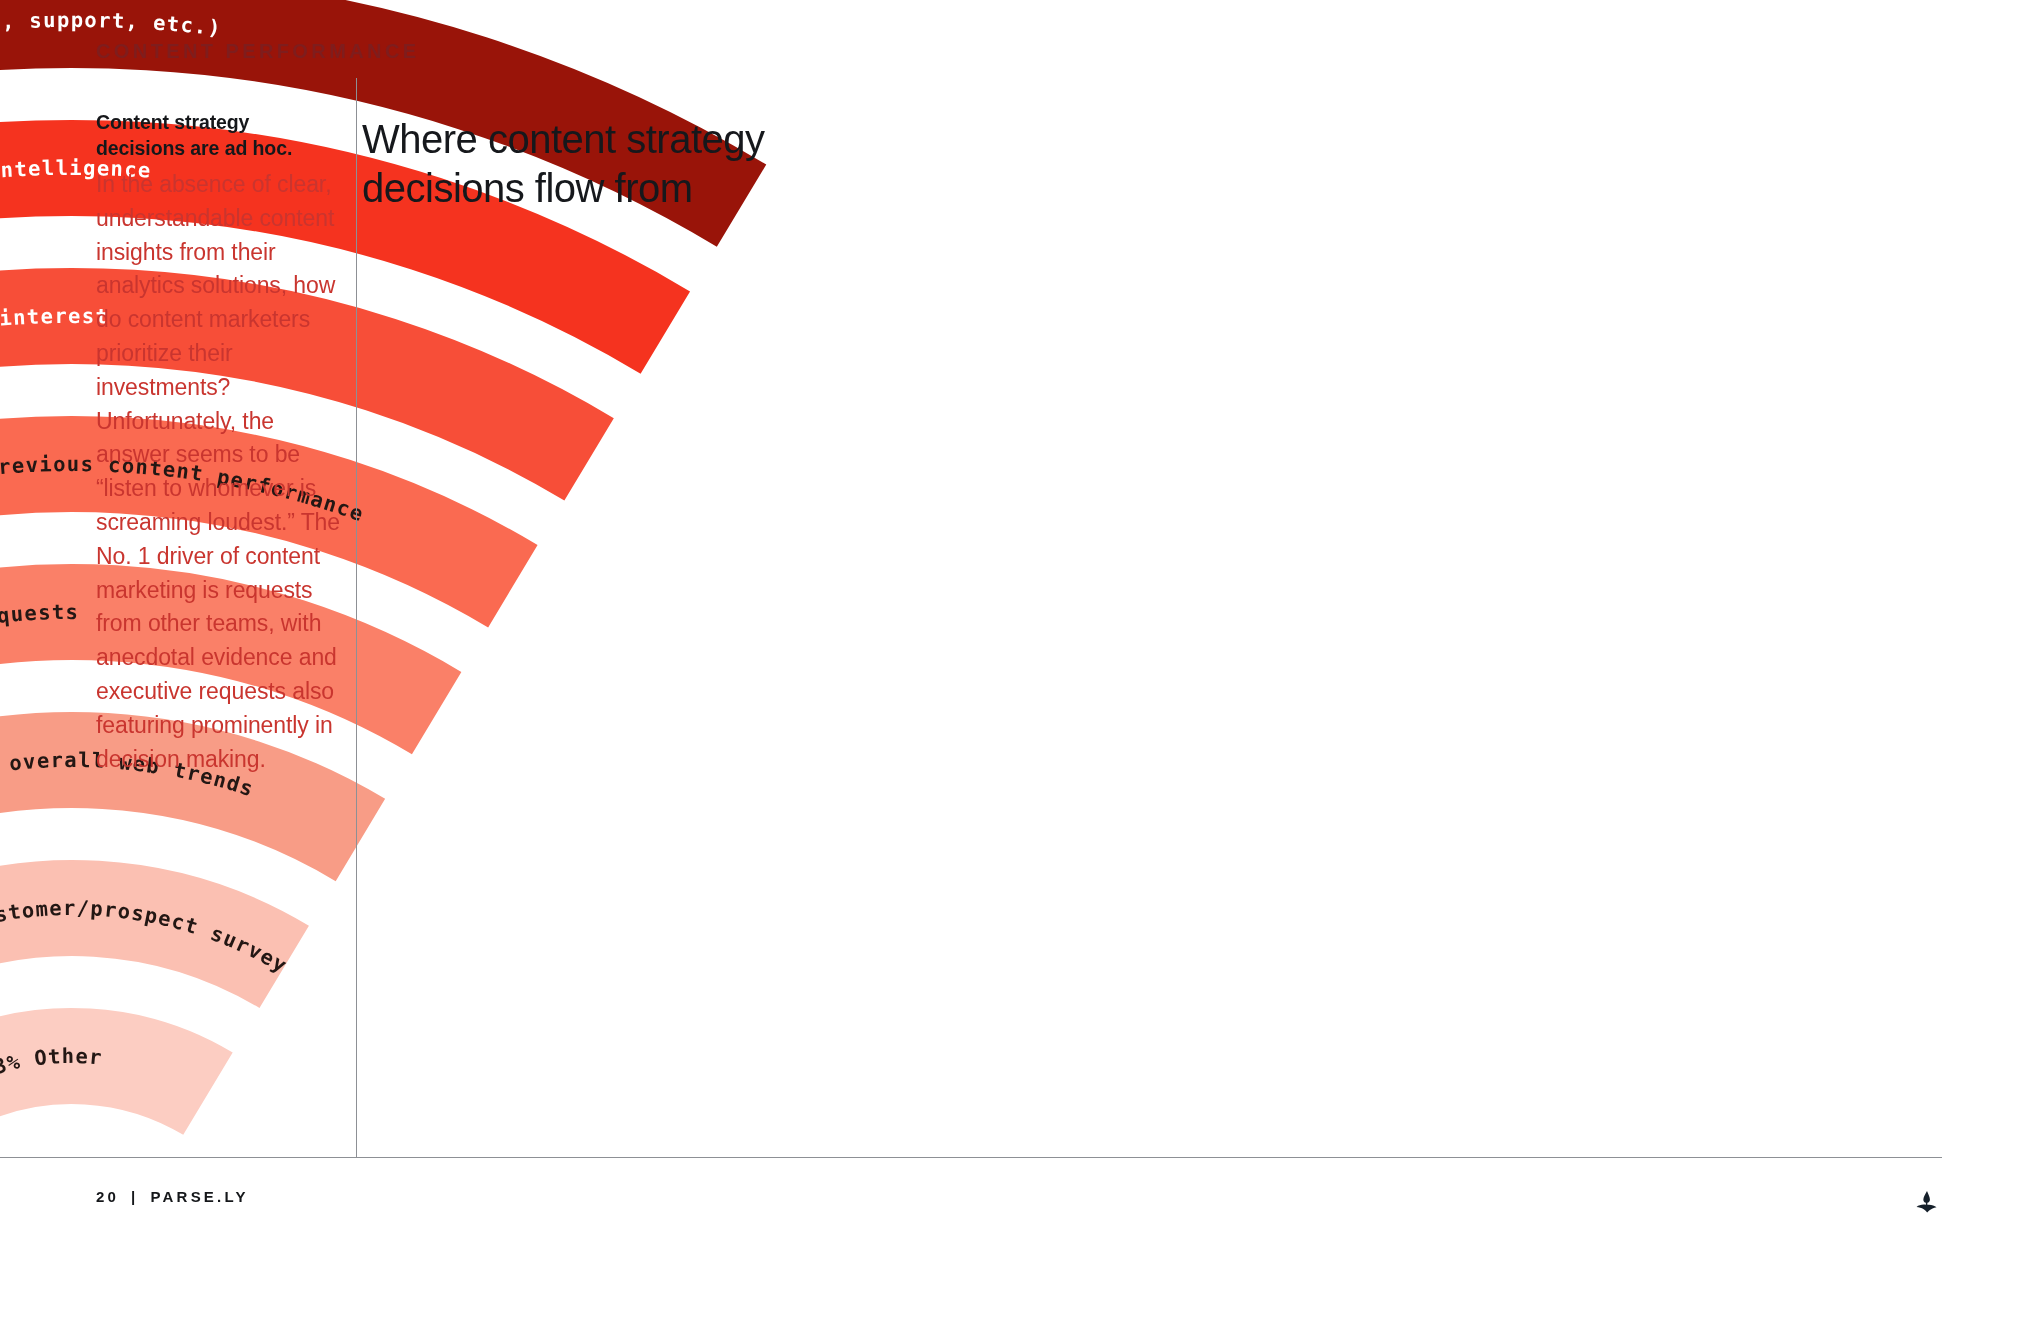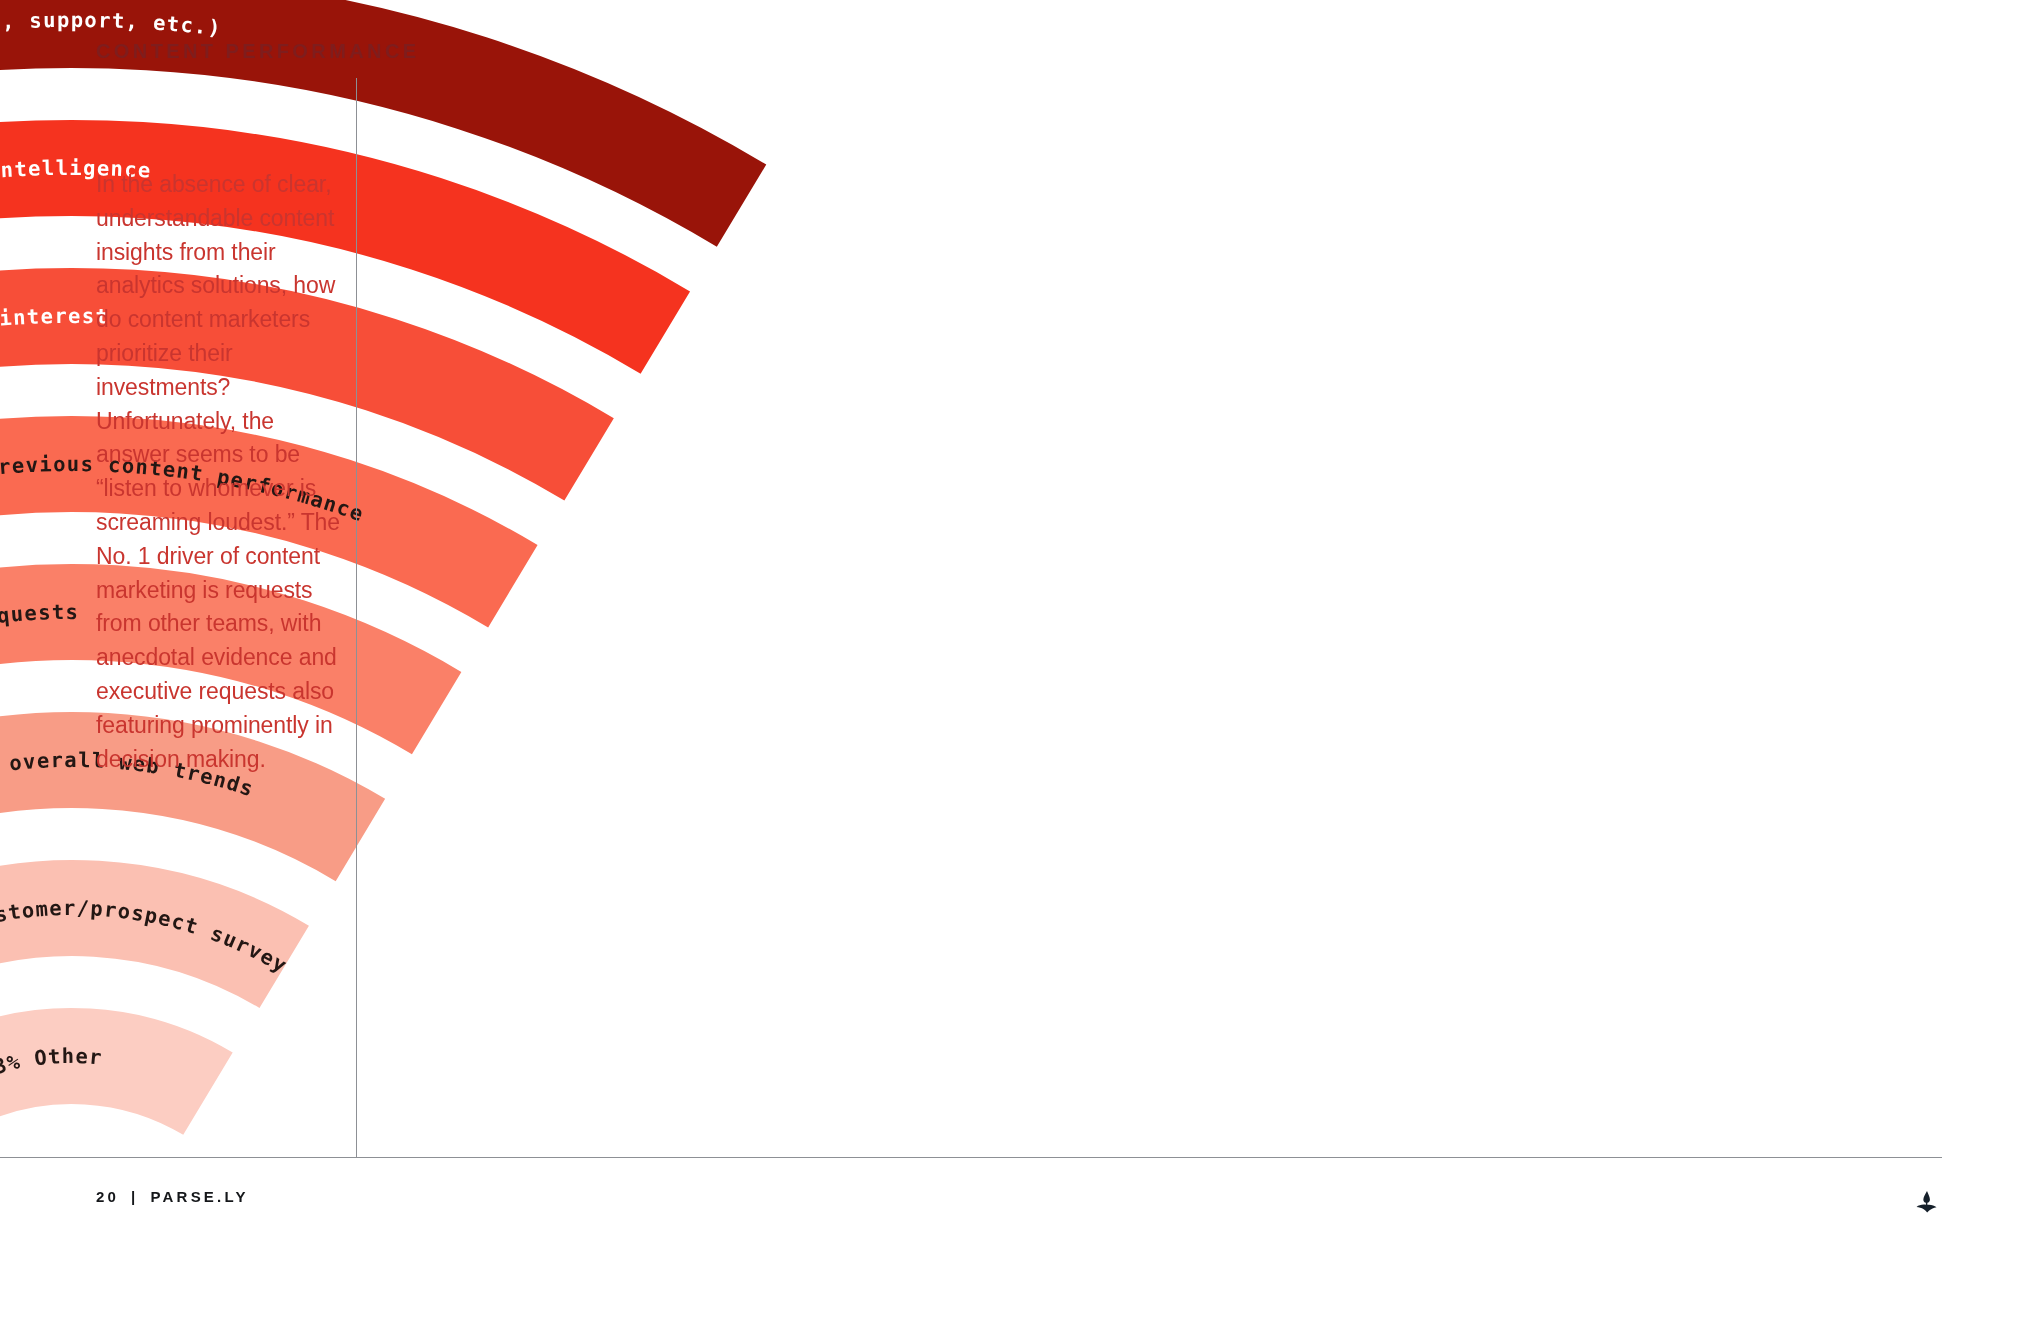--- a/index.html
+++ b/index.html
@@ -177,23 +177,26 @@
         <text fill="#231714" dy="7"><textPath xlink:href="#arcpath-7" startOffset="52%">10.3% Other</textPath></text>
       </g>
   </svg>
 
   <div class="h-rule"></div>
   <div class="v-rule"></div>
   <div class="footer-rule"></div>
 
   <div class="eyebrow">CONTENT PERFORMANCE</div>
 
+  <div class="deck">Content strategy decisions are ad hoc.</div>
 
   <div class="body-copy">In the absence of clear, understandable content insights from their analytics solutions, how do content marketers prioritize their investments? Unfortunately, the answer seems to be “listen to whomever is screaming loudest.” The No. 1 driver of content marketing is requests from other teams, with anecdotal evidence and executive requests also featuring prominently in decision making.</div>
 
+  <h1 class="headline">Where content strategy
+decisions flow from</h1>
 
   <div class="footer">
     <span>20</span><span class="sep">|</span><span>PARSE.LY</span>
   </div>
 
   <svg class="brandmark" viewBox="0 0 24 26" xmlns="http://www.w3.org/2000/svg">
     <path d="M12 1 C13.6 5.2 15.2 7.6 15.2 10.6 C15.2 12.3 14.0 13.6 12.4 13.9
              L12.4 16.0 C16.6 15.6 19.8 16.6 22.4 18.6 C19.2 19.4 16.6 20.4 14.4 22.2
              C13.6 22.9 12.9 23.6 12.2 24.4 C11.2 23.0 10.0 21.8 8.4 20.8
              C6.0 19.3 3.2 18.6 0.6 18.4 C3.2 16.4 6.6 15.4 10.8 16.0 L10.8 13.9

